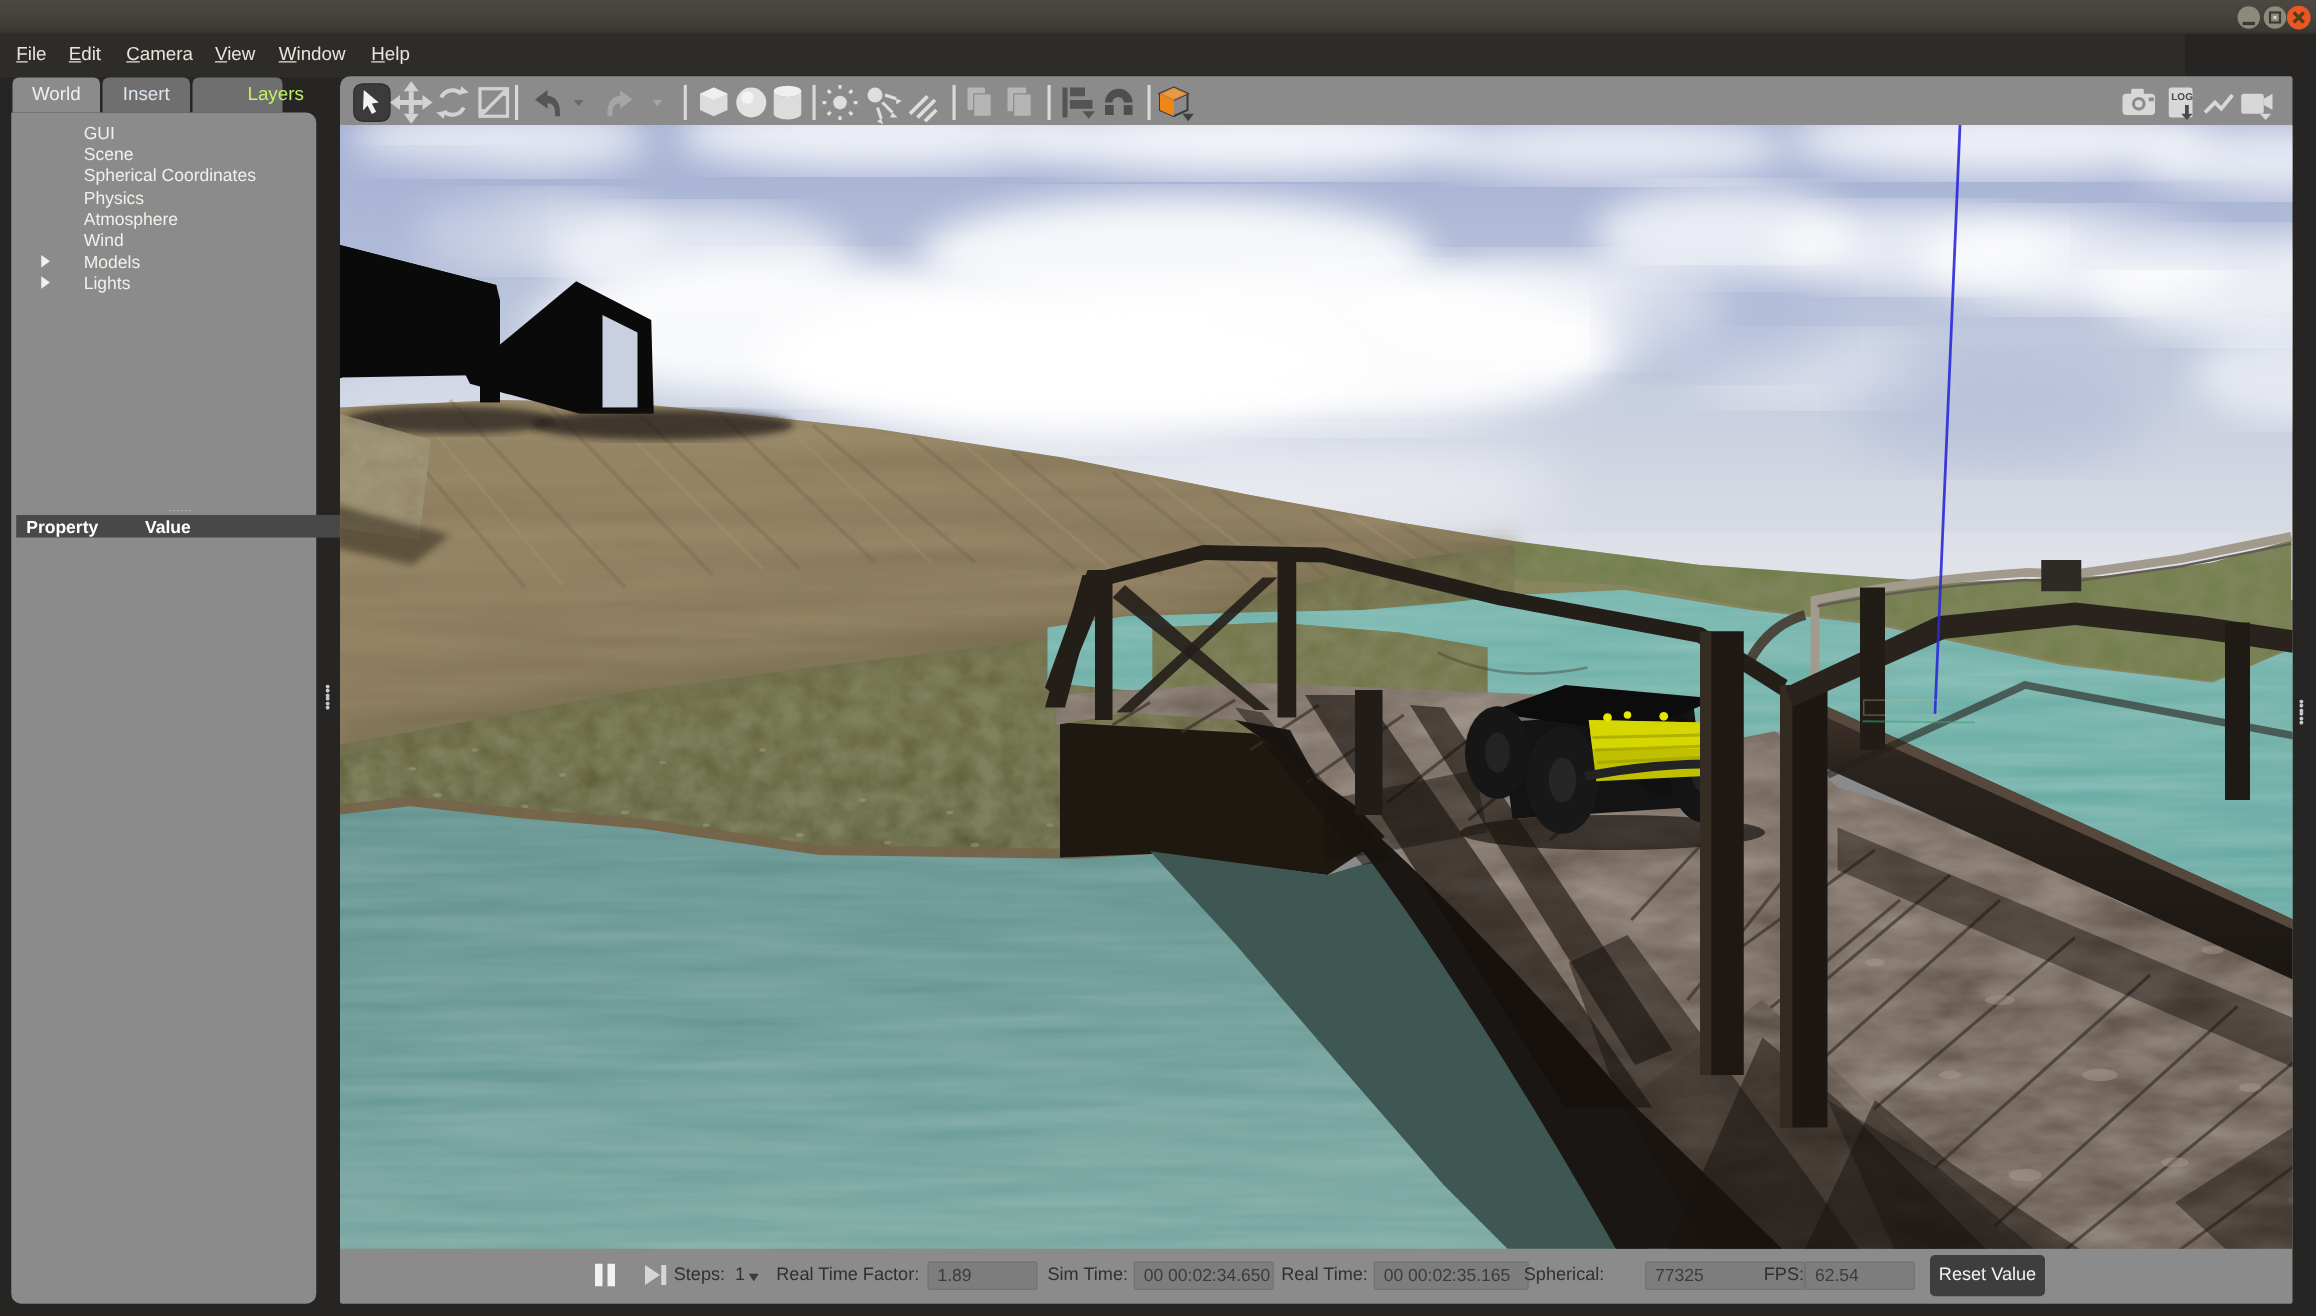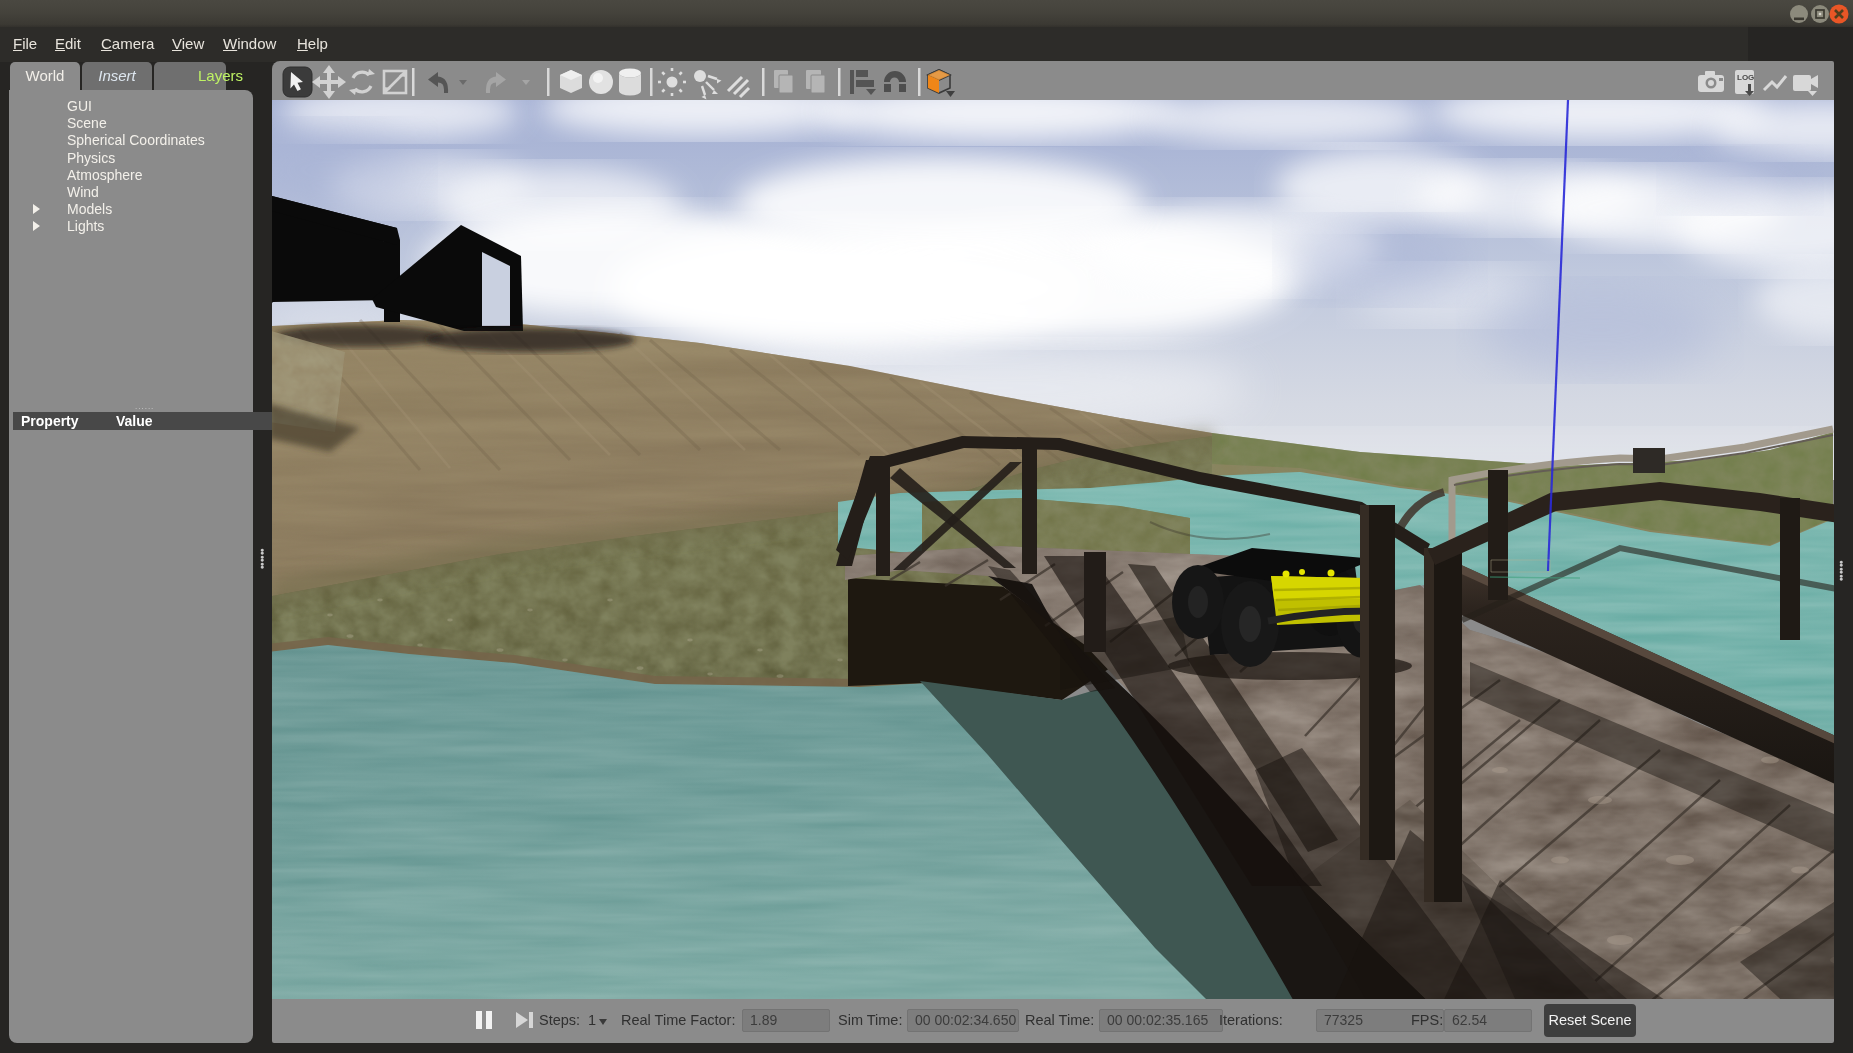--- a/index.html
+++ b/index.html
@@ -36,21 +36,21 @@
 </div>
 <div class="menubar">
  <span style="left:13px"><u>F</u>ile</span>
  <span style="left:55px"><u>E</u>dit</span>
  <span style="left:101px"><u>C</u>amera</span>
  <span style="left:172px"><u>V</u>iew</span>
  <span style="left:223px"><u>W</u>indow</span>
  <span style="left:297px"><u>H</u>elp</span>
 </div>
 <div class="tab" style="left:10px;width:70px;background:#8b8b8b;color:#f2efe9;">World</div>
-<div class="tab" style="left:82px;width:70px;background:#6f6f6f;color:#dde6ef;font-style:italic;">Insert</div>
+<div class="tab" style="left:82px;width:70px;background:#6f6f6f;color:#dde6ef;">Insert</div>
 <div class="tab" style="left:154px;width:72px;background:#6f6f6f;color:#bef264;padding-left:44px;">Layers</div>
 <div class="panel">
  <div class="tree">
   <div>GUI</div>
   <div>Scene</div>
   <div>Spherical Coordinates</div>
   <div>Physics</div>
   <div>Atmosphere</div>
   <div>Wind</div>
   <div><i class="arr"></i>Models</div>
@@ -484,21 +484,21 @@
   <span class="slbl" style="left:316px;">1</span>
   <svg width="12" height="8" style="position:absolute;left:326px;top:19px;">
         <path d="M1 1 L9 1 L5 7 Z" fill="#3a3a3a"></path>
       </svg>
   <span class="slbl" style="left:349px;">Real Time Factor:</span>
   <div class="sfield" style="left:470px;width:88px;">1.89</div>
   <span class="slbl" style="left:566px;">Sim Time:</span>
   <div class="sfield" style="left:635px;width:112px;">00 00:02:34.650</div>
   <span class="slbl" style="left:753px;">Real Time:</span>
   <div class="sfield" style="left:827px;width:124px;">00 00:02:35.165</div>
-  <span class="slbl" style="left:947px;">Iterations:</span>
+  <span class="slbl" style="left:947px;">Spherical:</span>
   <div class="sfield" style="left:1044px;width:128px;">77325</div>
   <span class="slbl" style="left:1139px;">FPS:</span>
   <div class="sfield" style="left:1172px;width:88px;">62.54</div>
-  <div class="rstbtn">Reset Scene</div>
+  <div class="rstbtn">Reset Value</div>
  </div>
 </div>
 <div class="dots" style="left:260px;top:548px;">●<br>●<br>●<br>●<br>●<br>●</div>
 <div class="dots" style="left:1839px;top:560px;">●<br>●<br>●<br>●<br>●<br>●</div>
 
 </body></html>

